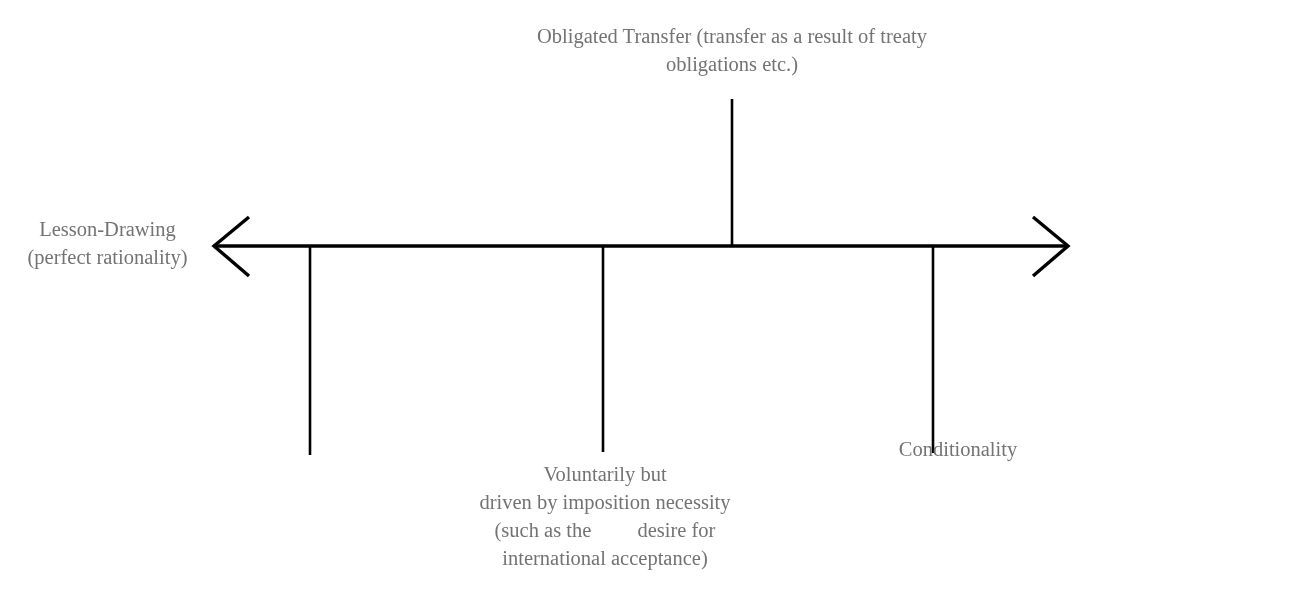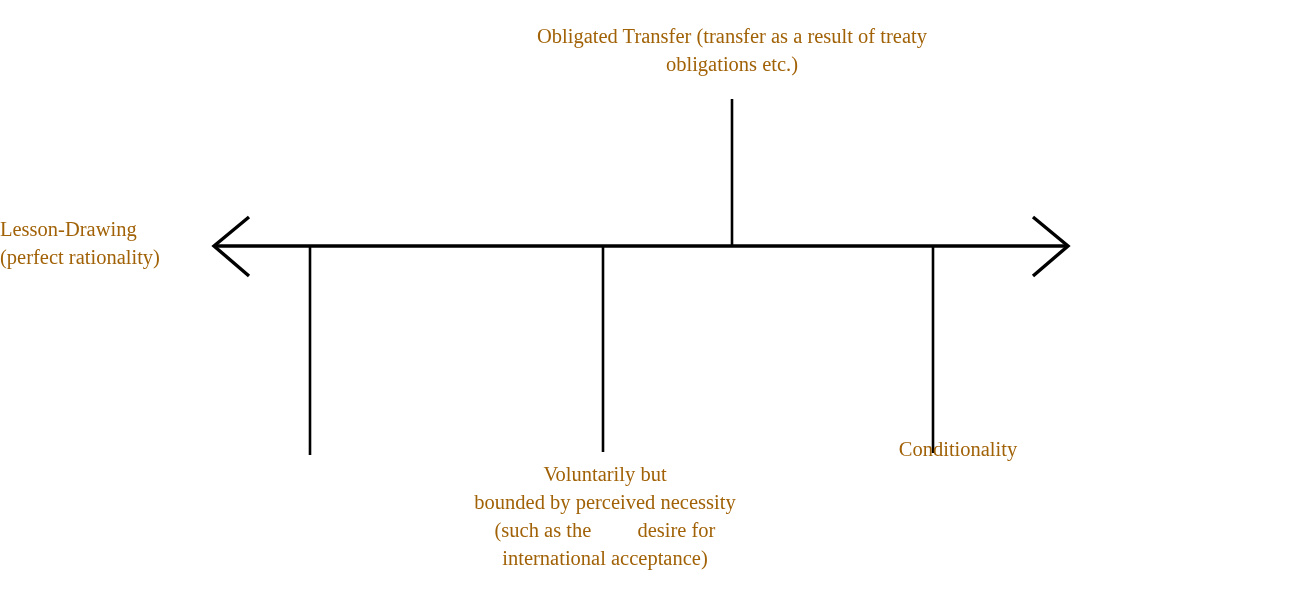--- a/index.html
+++ b/index.html
@@ -20,36 +20,36 @@
     position: absolute;
     left: 0;
     top: 0;
     width: 1291px;
     height: 606px;
   }
   .label {
     position: absolute;
     font-size: 20.5px;
     line-height: 28px;
-    color: #a16207;
+    color: #737373;
     white-space: pre;
   }
   
   #label-obligated-transfer {
     left: 452px;
     top: 22px;
     width: 560px;
     text-align: center;
   }
   
   #label-lesson-drawing-perfect {
     left: 0px;
     top: 215px;
     width: 215px;
-    text-align: left;
+    text-align: center;
   }
   
   #label-coercive-transfer {
     left: 1073px;
     top: 215px;
     width: 218px;
     text-align: center;
   }
   
   #label-lesson-drawing-bounded {
@@ -97,19 +97,19 @@
 
   <div class="label" id="label-obligated-transfer">Obligated Transfer (transfer as a result of treaty
 obligations etc.)</div>
 
   <div class="label" id="label-lesson-drawing-perfect">Lesson-Drawing
 (perfect rationality)</div>
 
 
 
   <div class="label" id="label-voluntarily">Voluntarily but
-bounded by perceived necessity
+driven by imposition necessity
 (such as the         desire for
 international acceptance)</div>
 
   <div class="label" id="label-conditionality">Conditionality</div>
 
 </div>
 
 </body></html>

